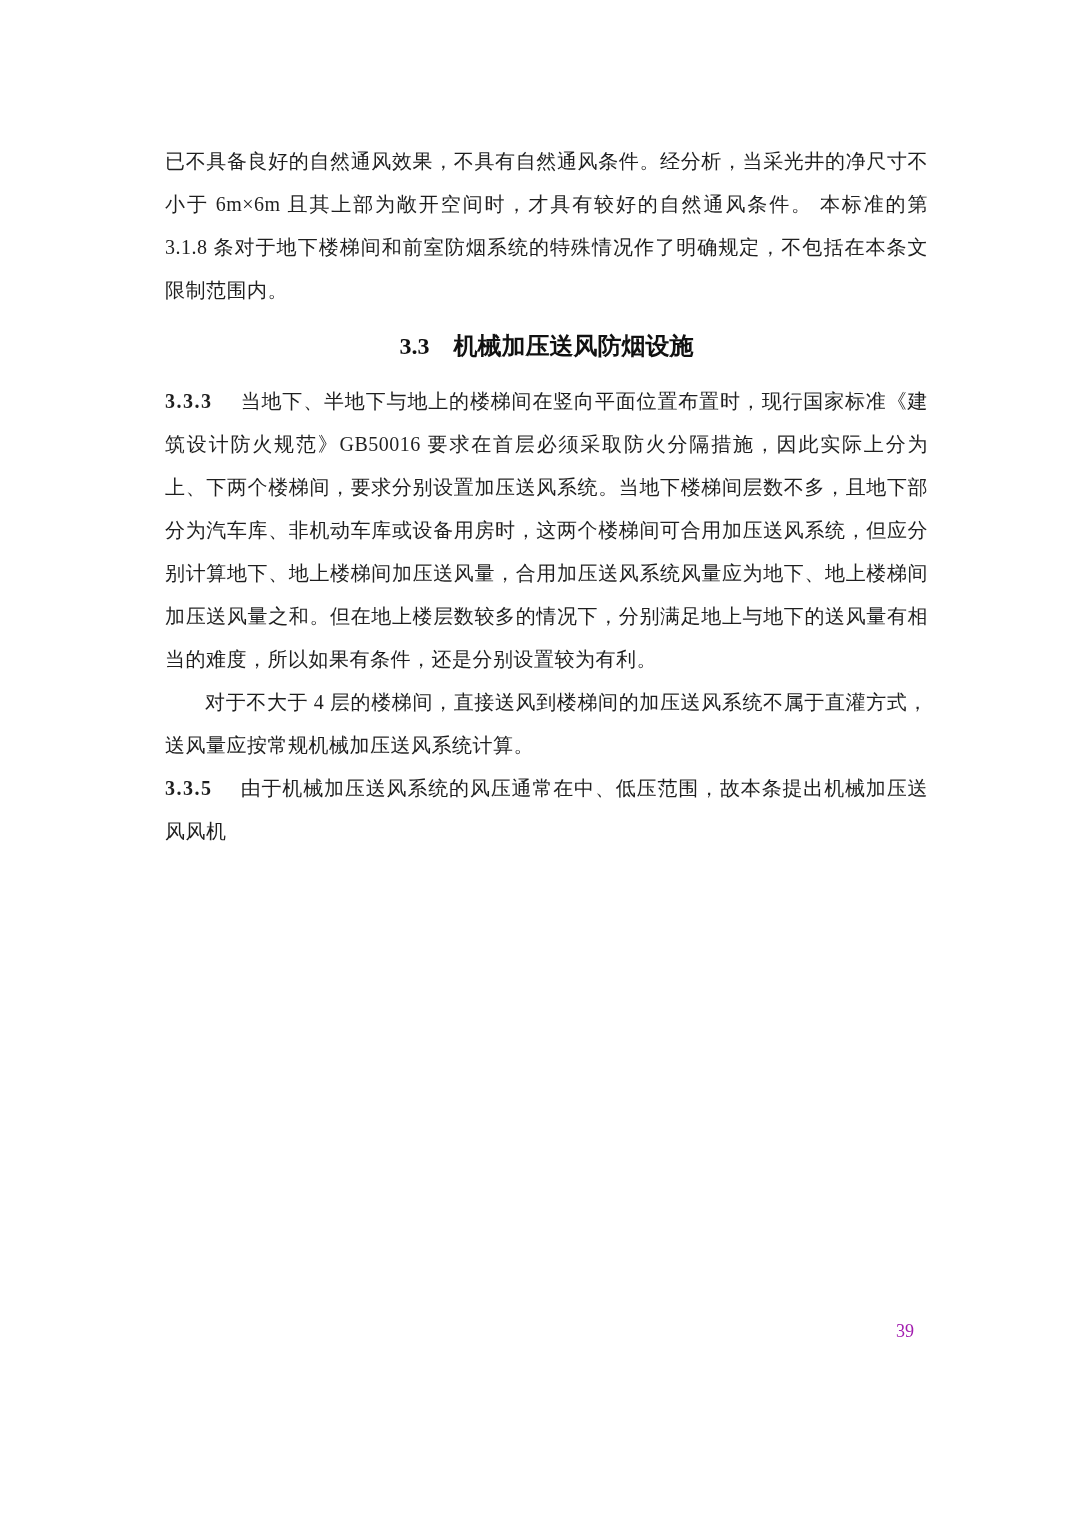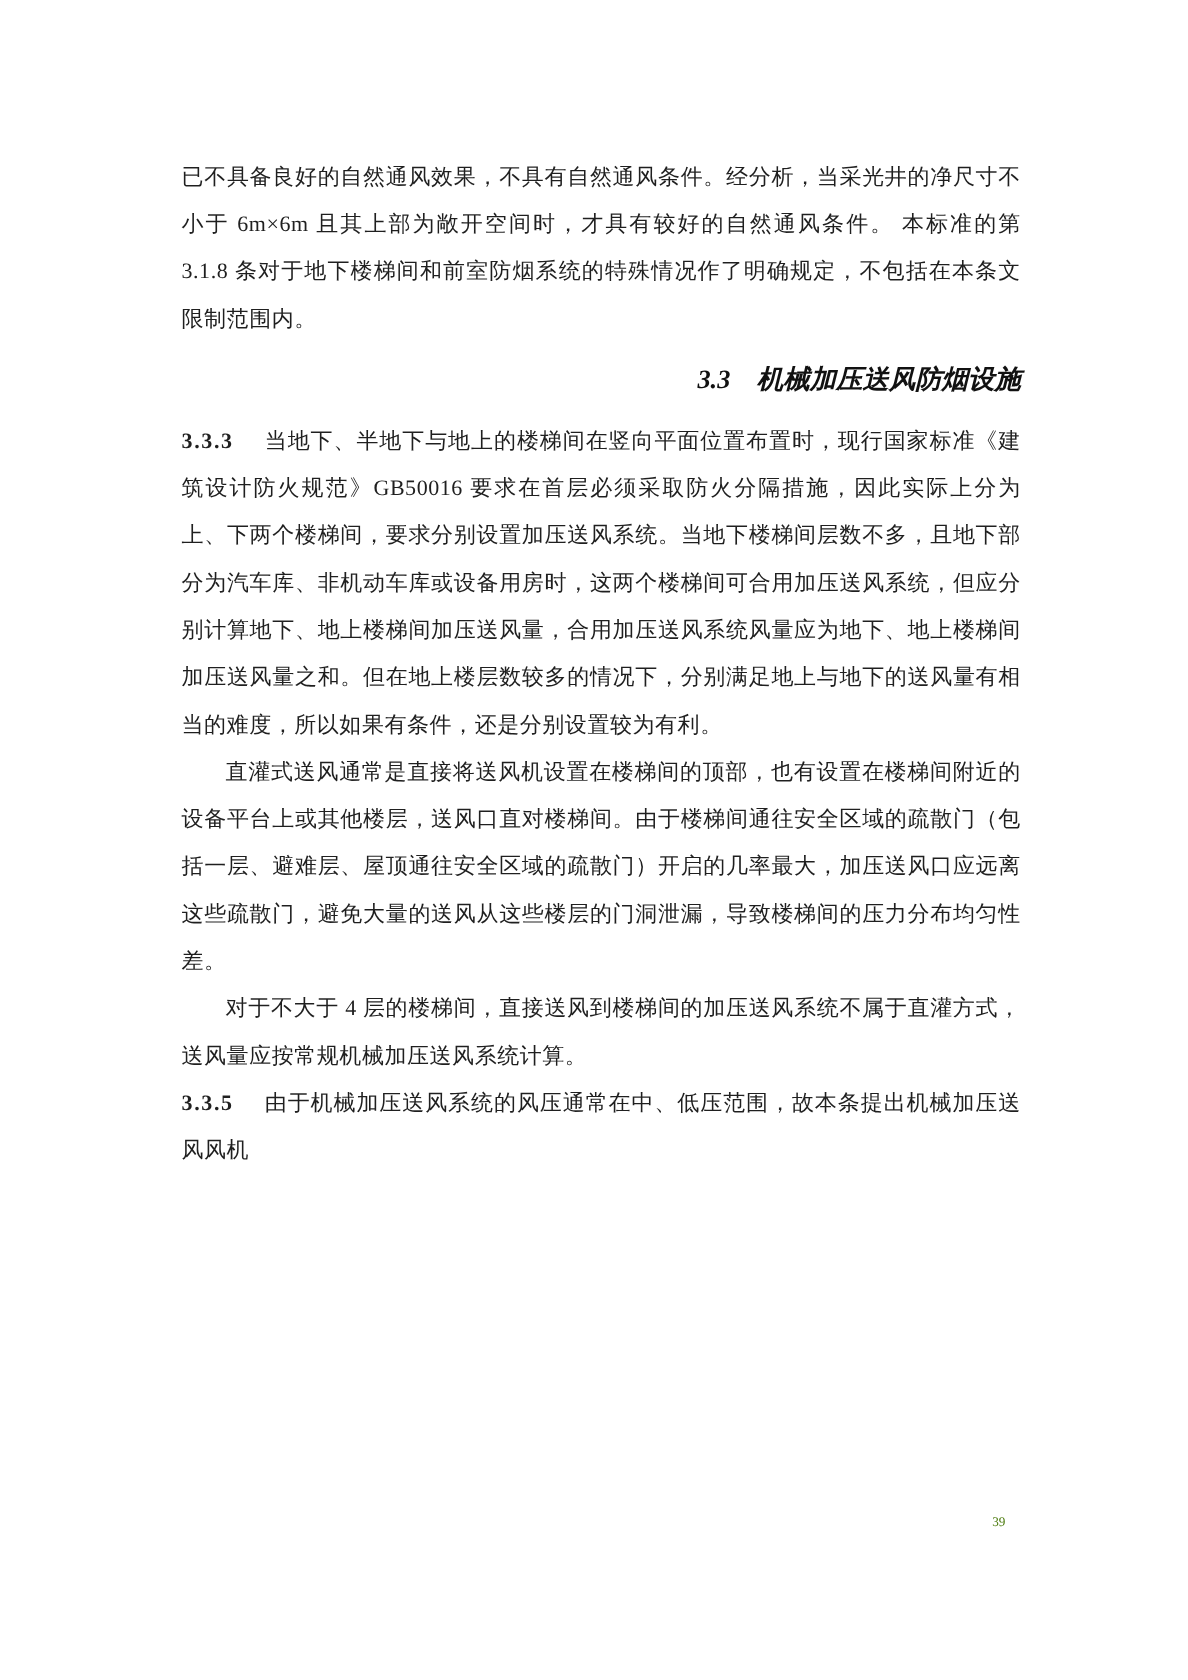--- a/index.html
+++ b/index.html
@@ -22,57 +22,55 @@
     margin: 0;
     font-size: 20px;
     line-height: 43px;
     text-align: justify;
     letter-spacing: 0.5px;
   }
   .section-heading {
     margin: 12px 0 12px 0;
     font-size: 24px;
     font-weight: bold;
-    text-align: right;
+    text-align: center;
     line-height: 44px;
     color: #111111;
-    font-style: italic;
   }
   .clause-num {
     font-weight: bold;
     letter-spacing: 1.5px;
     margin-right: 0.35em;
   }
   .indent {
     text-indent: 2em;
   }
   .page-number {
     position: absolute;
-    top: 1376px;
+    top: 1321px;
     right: 166px;
-    font-size: 12px;
-    color: #4d7c0f;
+    font-size: 18px;
+    color: #a21caf;
   }
 </style>
 </head>
 <body>
 
 <div class="page">
 
   <p class="body-text">已不具备良好的自然通风效果，不具有自然通风条件。经分析，当采光井的净尺寸不小于 6m×6m 且其上部为敞开空间时，才具有较好的自然通风条件。 本标准的第 3.1.8 条对于地下楼梯间和前室防烟系统的特殊情况作了明确规定，不包括在本条文限制范围内。</p>
 
   <h2 class="section-heading">3.3　机械加压送风防烟设施</h2>
 
 
   <p class="body-text">
     <span class="clause-num">3.3.3</span><span>　当地下、半地下与地上的楼梯间在竖向平面位置布置时，现行国家标准《建筑设计防火规范》GB50016 要求在首层必须采取防火分隔措施，因此实际上分为上、下两个楼梯间，要求分别设置加压送风系统。当地下楼梯间层数不多，且地下部分为汽车库、非机动车库或设备用房时，这两个楼梯间可合用加压送风系统，但应分别计算地下、地上楼梯间加压送风量，合用加压送风系统风量应为地下、地上楼梯间加压送风量之和。但在地上楼层数较多的情况下，分别满足地上与地下的送风量有相当的难度，所以如果有条件，还是分别设置较为有利。</span>
   </p>
 
 
-  <p class="body-text indent">直灌式送风通常是直接将送风机设置在楼梯间的顶部，也有设置在楼梯间附近的设备平台上或其他楼层，送风口直对楼梯间。由于楼梯间通往安全区域的疏散门（包括一层、避难层、屋顶通往安全区域的疏散门）开启的几率最大，加压送风口应远离这些疏散门，避免大量的送风从这些楼层的门洞泄漏，导致楼梯间的压力分布均匀性差。</p>
 
   <p class="body-text indent">对于不大于 4 层的楼梯间，直接送风到楼梯间的加压送风系统不属于直灌方式，送风量应按常规机械加压送风系统计算。</p>
 
   <p class="body-text">
     <span class="clause-num">3.3.5</span><span>　由于机械加压送风系统的风压通常在中、低压范围，故本条提出机械加压送风风机</span>
   </p>
 
   <div class="page-number">39</div>
 
 </div>

